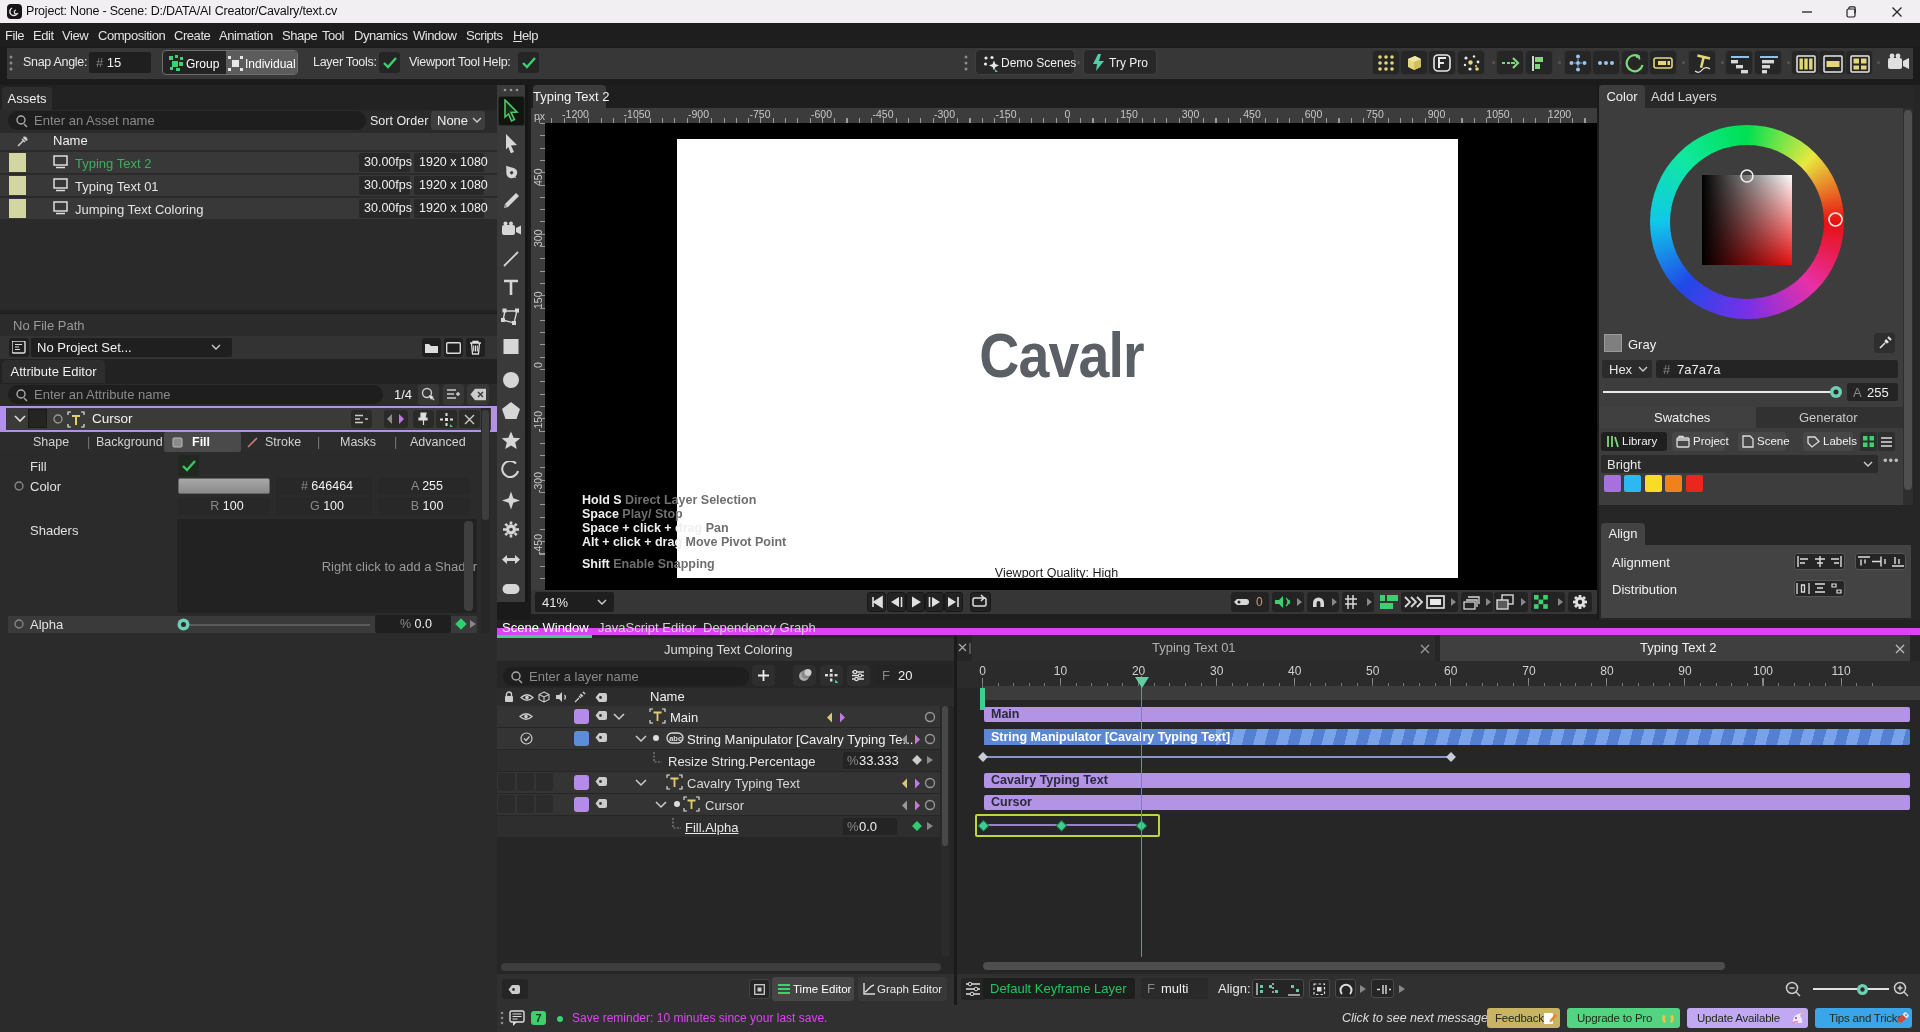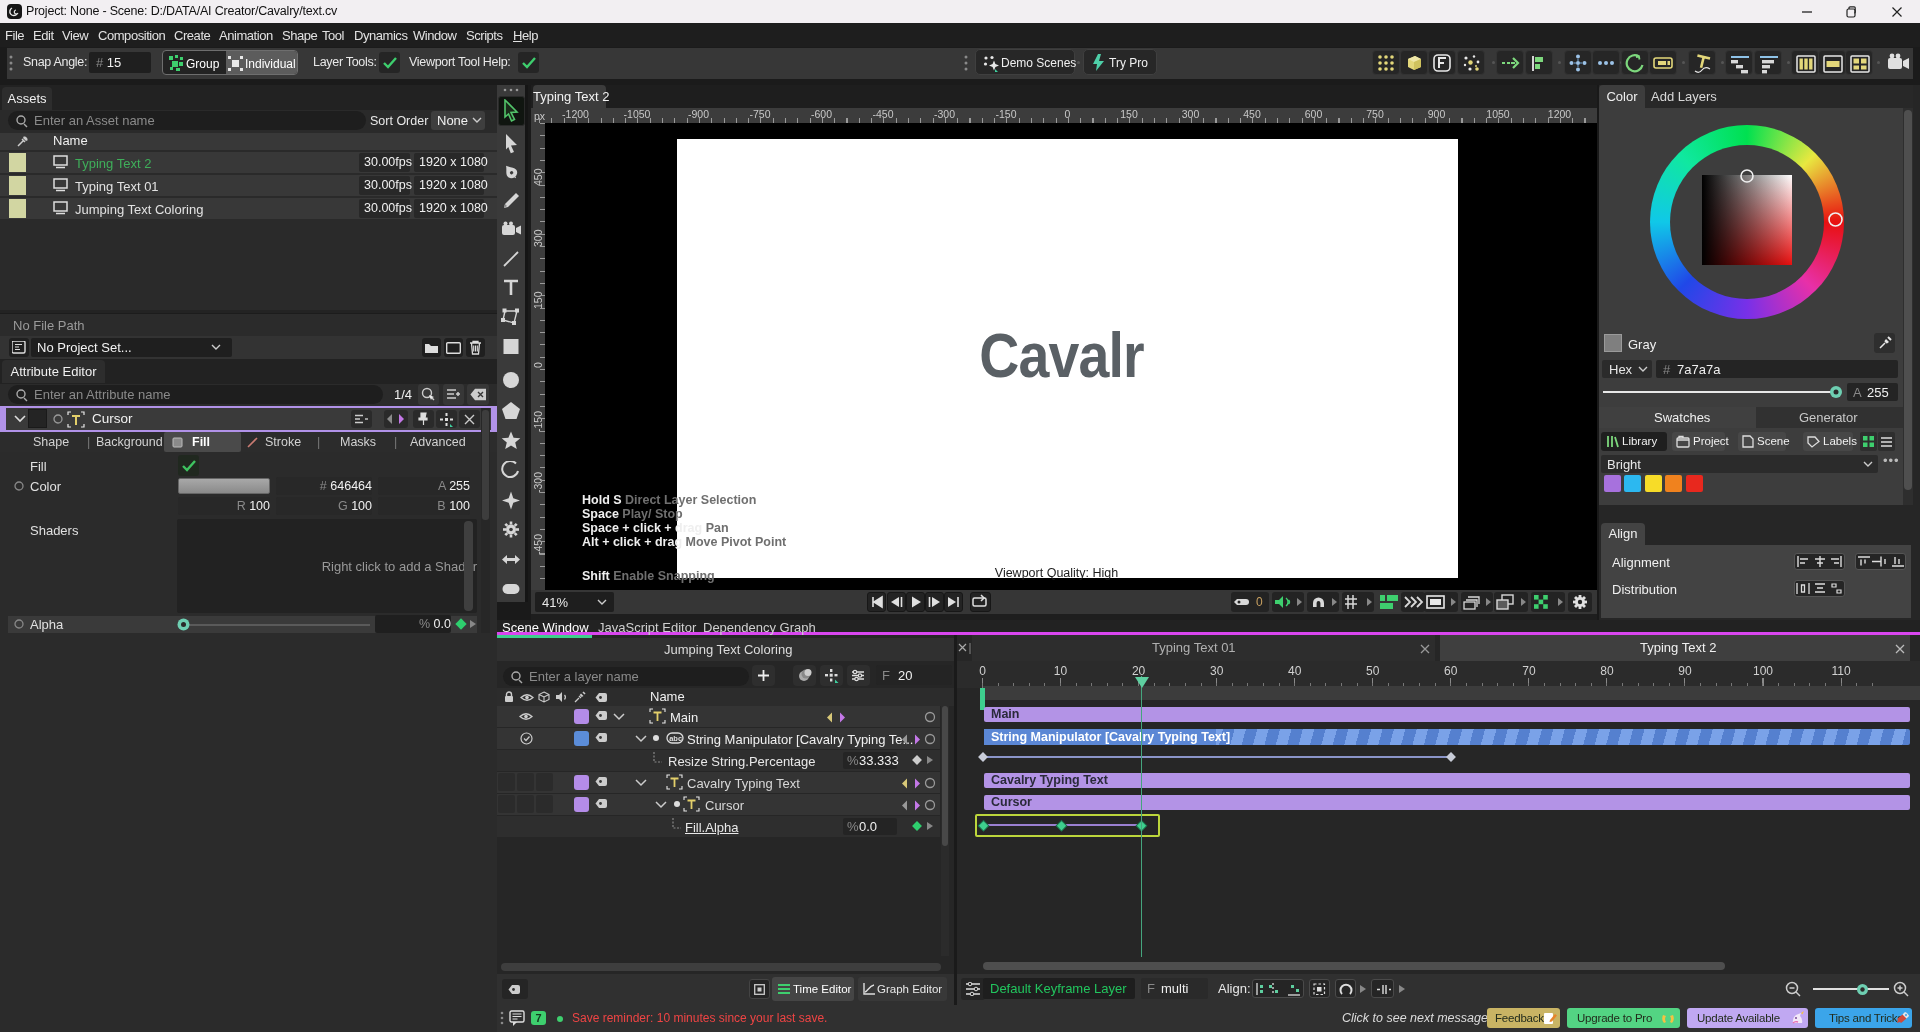--- a/index.html
+++ b/index.html
@@ -28,21 +28,21 @@
 .tbtn { position:absolute; top:2px; height:26px; background:#272727; border:1px solid #3f3f3f; border-radius:5px; color:#f0f0f0; font-size:12px; white-space:nowrap; }
 .ticon { position:absolute; top:3px; width:28px; height:25px; background:#262626; border:1px solid #333; border-radius:4px; }
 .ticon svg { position:absolute; left:3px; top:2px; }
 .tsep { position:absolute; top:14px; width:3px; height:3px; background:#555; border-radius:50%; }
 
 
 #leftpanel { left:0; top:85px; width:497px; height:947px; background:#232323; }
 .ptab { position:absolute; background:#2d2d2d; border-radius:4px 4px 0 0; color:#f0f0f0; font-size:13px; }
 .searchpill { position:absolute; background:#1e1e1e; border-radius:10px; color:#8a8a8a; font-size:13px; }
 .row-strip { position:absolute; background:#383838; }
-.valbox { position:absolute; background:#282828; border-radius:2px; color:#f0f0f0; text-align:right; font-size:12.5px; white-space:nowrap; }
+.valbox { position:absolute; background:#282828; border-radius:2px; color:#f0f0f0; text-align:center; font-size:12.5px; white-space:nowrap; }
 .glabel { color:#8a8a8a; }
 
 
 #vtools { left:497px; top:85px; width:31px; height:517px; background:#3a3a3a; border-right:3px solid #151515;}
 #vtools svg { position:absolute; left:4px; }
 
 
 #viewport { left:531px; top:85px; width:1066px; height:535px; background:#1e1e1e; }
 #vptabbar { position:absolute; left:0; top:0; width:1066px; height:23px; background:#1e1e1e; }
 #vptab { position:absolute; left:2px; top:0; width:73px; height:23px; background:#3c3c3c; border-radius:4px 4px 0 0; color:#f2f2f2; font-size:13px; text-align:center; line-height:23px;}
@@ -60,21 +60,21 @@
 .picon { position:absolute; top:2px; height:20px; background:#232323; border-radius:3px; }
 .rnum { position:absolute; top:0px; font-size:10.5px; color:#c8c8c8; transform:translateX(-50%); }
 .rlab { position:absolute; font-size:10.5px; color:#c8c8c8; }
 .rvnum { position:absolute; left:0px; font-size:10.5px; color:#c8c8c8; transform:rotate(-90deg); transform-origin:center; width:14px; text-align:center; }
 
 
 #rightpanel { left:1597px; top:85px; width:323px; height:535px; background:#3d3d3d; border-left:2px solid #191919; }
 
 
 #bottom { left:497px; top:620px; width:1423px; height:385px; background:#262626; }
-#btabbar { position:absolute; left:0; top:0; width:1423px; height:15px; background:#222; border-bottom:3px solid #d946ef; }
+#btabbar { position:absolute; left:0; top:0; width:1423px; height:15px; background:#222; border-bottom:7px solid #d946ef; }
 .btab { position:absolute; top:0px; font-size:13px; color:#d0d0d0; }
 
 
 #statusbar { left:497px; top:1005px; width:1423px; height:27px; background:#303030; }
 .sbtn { position:absolute; top:3px; height:20px; border-radius:3px; color:#222c1c; font-size:11.5px; letter-spacing:-0.2px; white-space:nowrap; }
 </style>
 </head>
 <body>
 <div id="app">
   <div id="titlebar" class="abs">
@@ -712,21 +712,21 @@
     </div>
     <div id="vpcanvas">
       <div id="comp">
         <div id="cavtext">Cavalr</div>
         <div id="vpquality">Viewport Quality: High</div>
       </div>
       <div class="hintline" style="top:370px">Hold S <span>Direct Layer Selection</span></div>
       <div class="hintline" style="top:384px">Space <span>Play/ Stop</span></div>
       <div class="hintline" style="top:398px">Space + click + drag <span>Pan</span></div>
       <div class="hintline" style="top:412px">Alt + click + drag <span>Move Pivot Point</span></div>
-      <div class="hintline" style="top:446px">Shift <span>Enable Snapping</span></div>
+      <div class="hintline" style="top:434px">Shift <span>Enable Snapping</span></div>
     </div>
     <div id="playbar">
         <div id="playstrip"></div>
       <div class="abs" style="left:4px;top:2px;width:79px;height:20px;background:#1e1e1e;border-radius:2px">
         <span class="abs" style="left:7px;top:3px;color:#e8e8e8">41%</span>
         <svg class="abs" style="left:62px;top:7px" width="10" height="8">
             <path d="M1 1 l4 4 l4 -4" stroke="#ccc" stroke-width="1.4" fill="none"></path>
           </svg>
       </div>
       <div class="pbtn" style="left:336px"><svg width="17" height="18">
@@ -1385,21 +1385,21 @@
       </svg>
     <svg class="abs" style="left:12px;top:5px" width="19" height="17">
         <rect x="1" y="1" width="14" height="11" rx="1.5" fill="none" stroke="#ddd" stroke-width="1.4"></rect>
         <path d="M3.5 4 h9 M3.5 6.5 h9 M3.5 9 h5" stroke="#ddd" stroke-width="1.1"></path>
         <path d="M4 12 v4 l4 -4" fill="#ddd"></path>
       </svg>
     <div class="abs" style="left:34px;top:6px;width:15px;height:14px;background:#3ecf6e;border-radius:3px;color:#143a1e;font-weight:bold;text-align:center;font-size:11px;line-height:14px">7</div>
     <svg class="abs" style="left:59px;top:10px" width="8" height="8">
         <circle cx="4" cy="4" r="3" fill="#3ecf6e"></circle>
       </svg>
-    <span class="abs" style="left:75px;top:6px;color:#ef4444;font-size:12px">Save reminder: 10 minutes since your last save.</span>
+    <span class="abs" style="left:75px;top:6px;color:#d946ef;font-size:12px">Save reminder: 10 minutes since your last save.</span>
     <span class="abs" style="left:845px;top:6px;color:#dcdcdc;font-style:italic;font-size:12.5px">Click to see next message</span>
     <div class="sbtn" style="left:990px;width:73px;background:#c9b464">
       <span class="abs" style="left:8px;top:4px">Feedback</span>
       <svg class="abs" style="left:56px;top:3px" width="14" height="14">
           <rect x="1" y="2" width="9" height="11" rx="1" fill="#fff"></rect>
           <path d="M7 9 l5 -6 2 1.5 -5 6 -2.5 0.5 z" fill="#e8842a"></path>
         </svg>
     </div>
     <div class="sbtn" style="left:1070px;width:113px;background:#53d483">
       <span class="abs" style="left:10px;top:4px">Upgrade to Pro</span>

